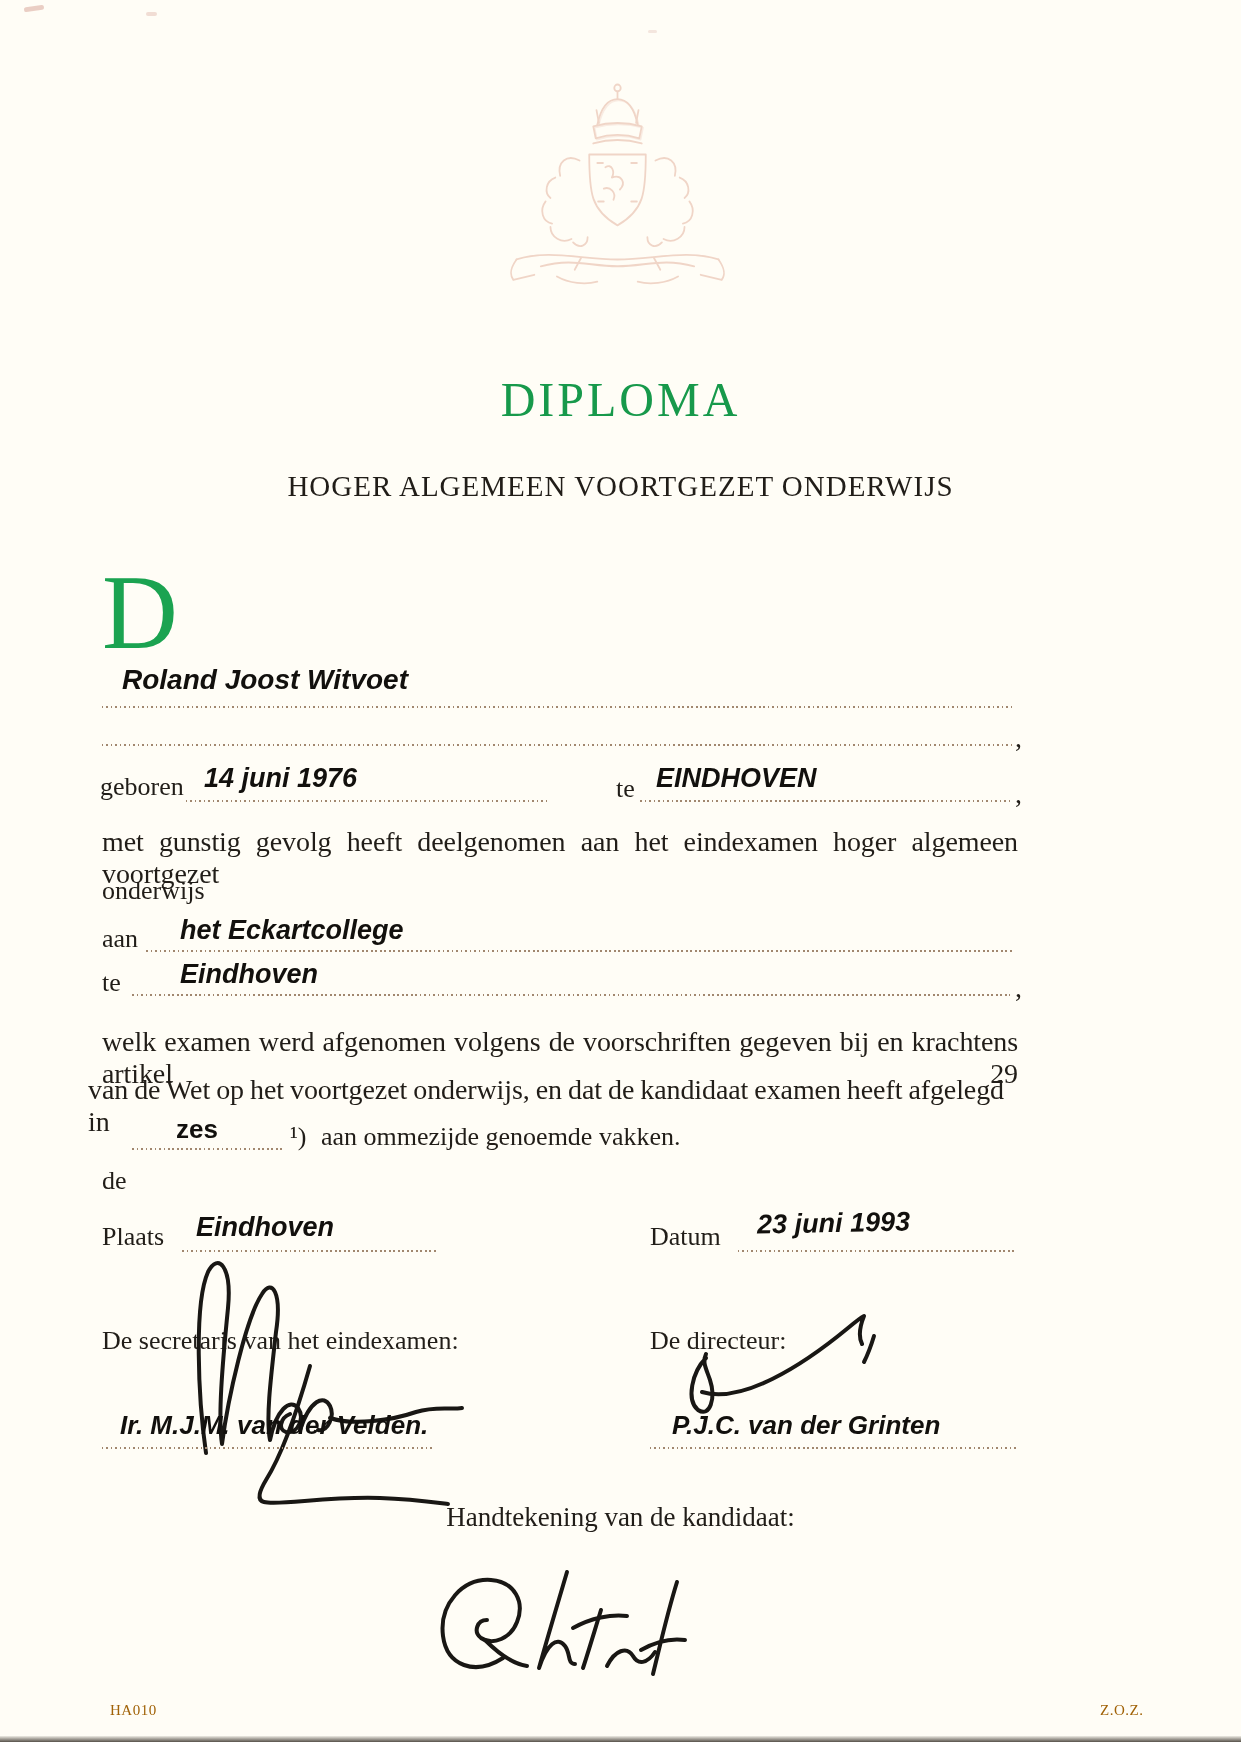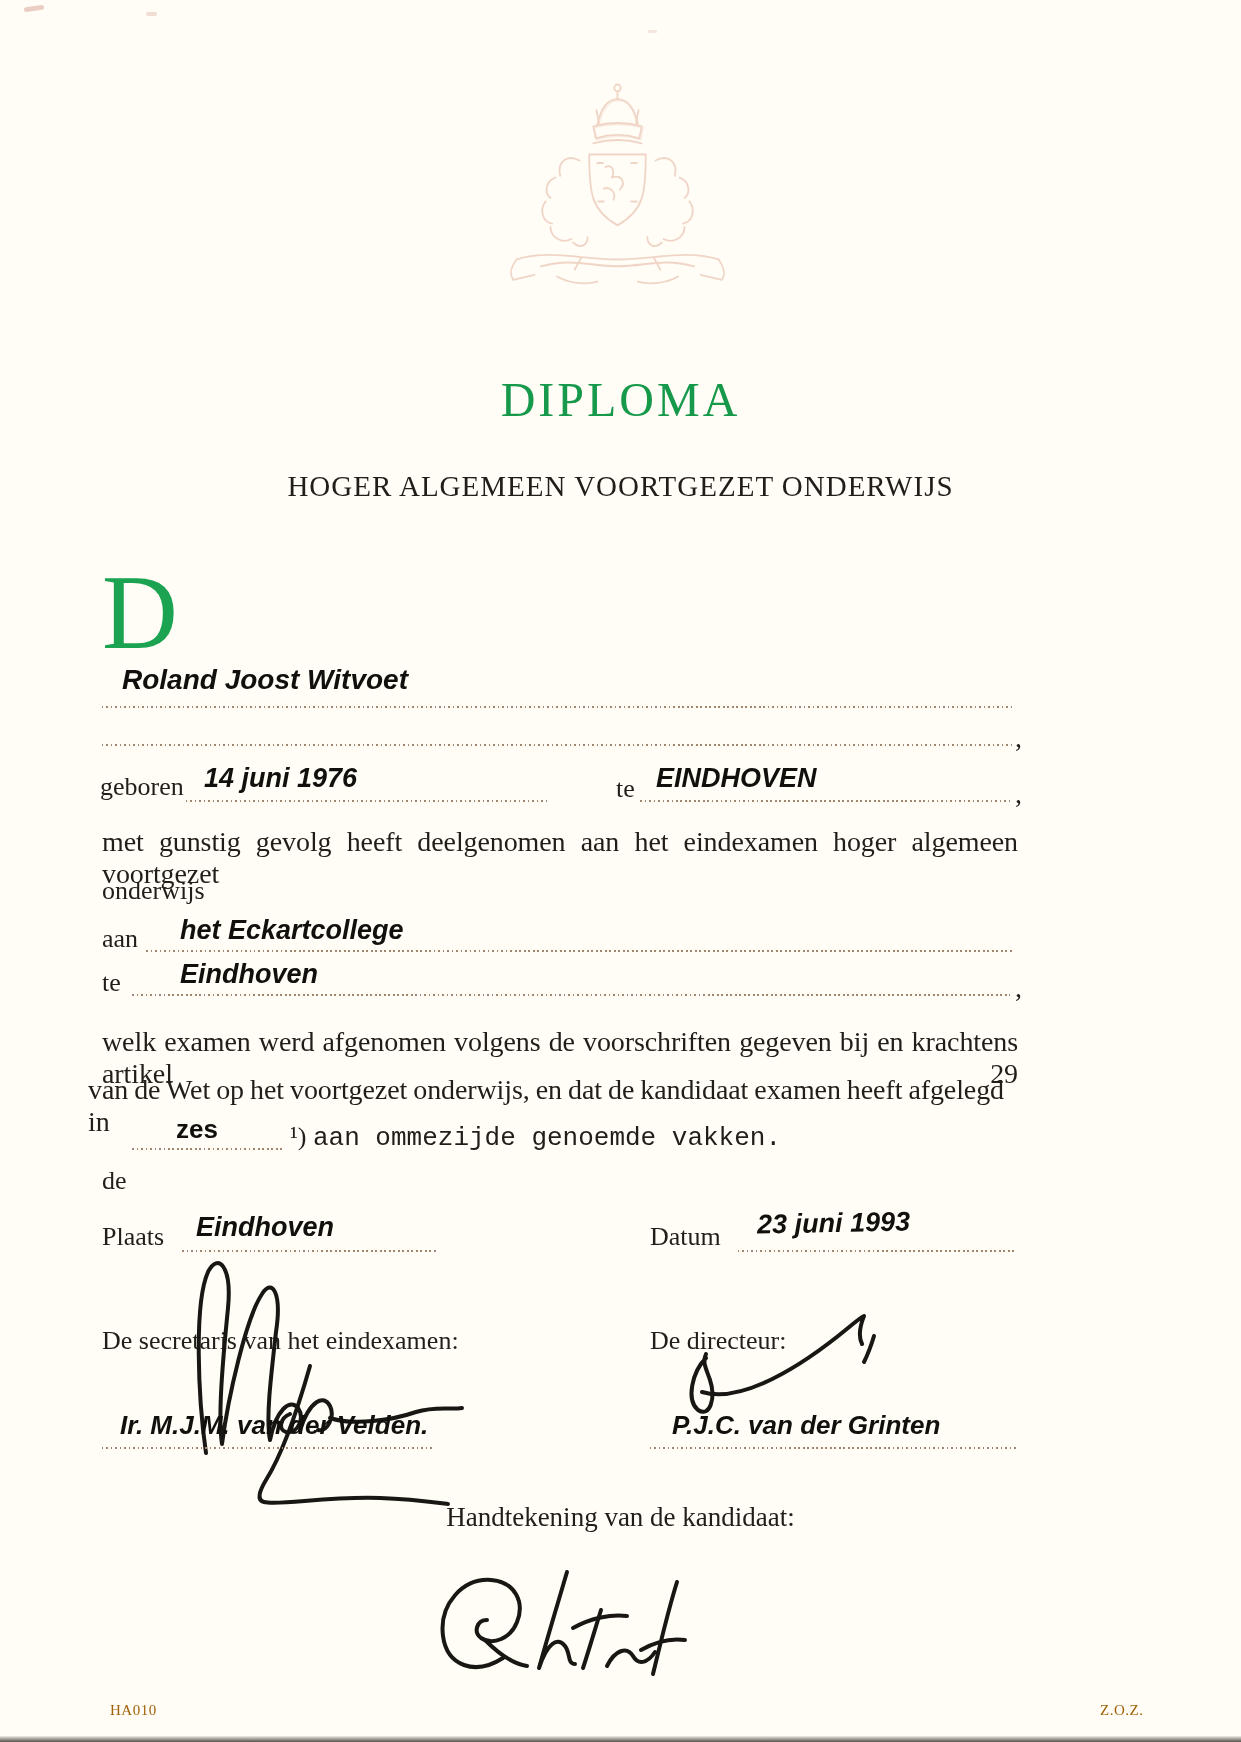--- a/index.html
+++ b/index.html
@@ -116,21 +116,21 @@
   <div class="abs comma" style="left:1015px;top:972px;">,</div>
 
   <div class="abs para" style="left:102px;top:1026px;">welk examen werd afgenomen volgens de voorschriften gegeven bij en krachtens artikel 29</div>
   <div class="abs para" style="left:88px;top:1074px;">van de Wet op het voortgezet onderwijs, en dat de kandidaat examen heeft afgelegd in</div>
 
   <div class="abs serif" style="left:102px;top:1122px;margin-top:44px;">de</div>
   <div class="abs typed upright" style="left:176px;top:1114px;font-size:26px;">zes</div>
   <div class="abs dots" style="left:132px;top:1148px;width:152px;"></div>
   <div class="abs serif" style="left:290px;top:1122px;">
     <span>¹)</span>
-    <span style="margin-left:0;font-family:Liberation Mono, monospace;">aan ommezijde genoemde vakken.</span>
+    <span style="margin-left:8px;">aan ommezijde genoemde vakken.</span>
   </div>
 
   <div class="abs serif" style="left:102px;top:1222px;">Plaats</div>
   <div class="abs typed" style="left:196px;top:1212px;">Eindhoven</div>
   <div class="abs dots" style="left:182px;top:1250px;width:255px;"></div>
   <div class="abs serif" style="left:650px;top:1222px;">Datum</div>
   <div class="abs typed" style="left:757px;top:1208px;transform:rotate(-1.2deg);">23 juni 1993</div>
   <div class="abs dots" style="left:738px;top:1250px;width:278px;"></div>
 
   <div class="abs serif" style="left:102px;top:1326px;">De secretaris van het eindexamen:</div>

